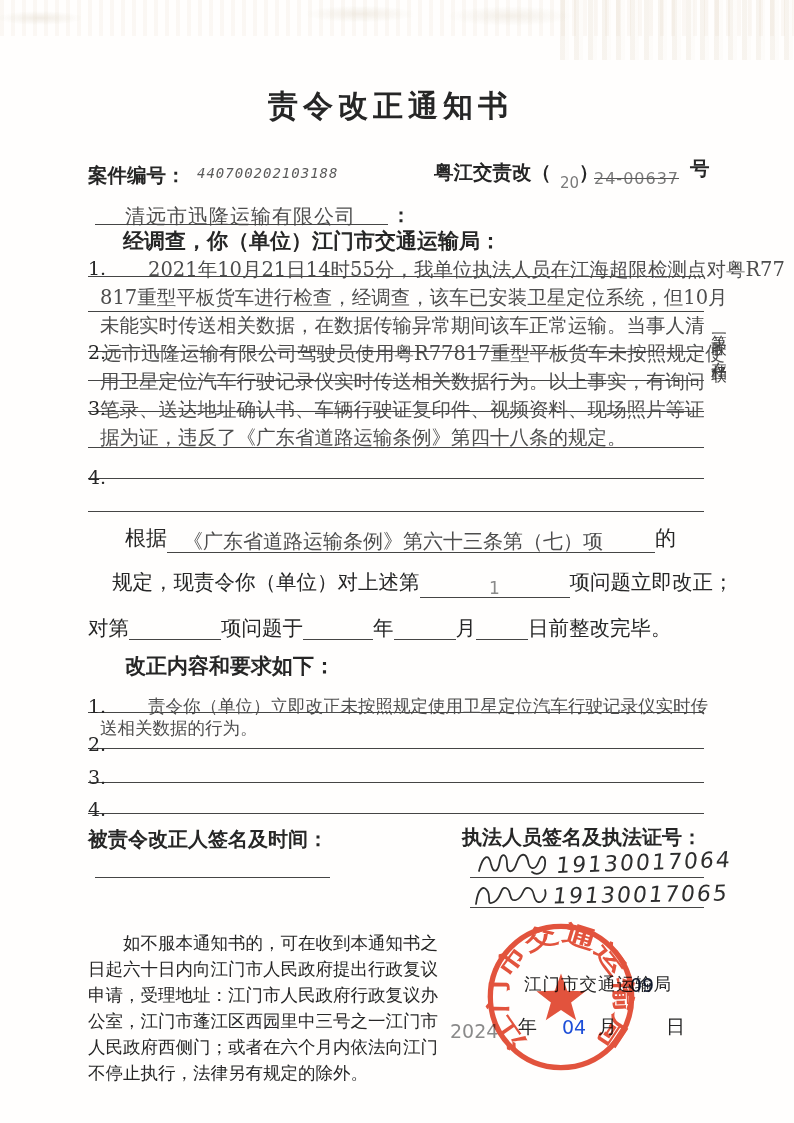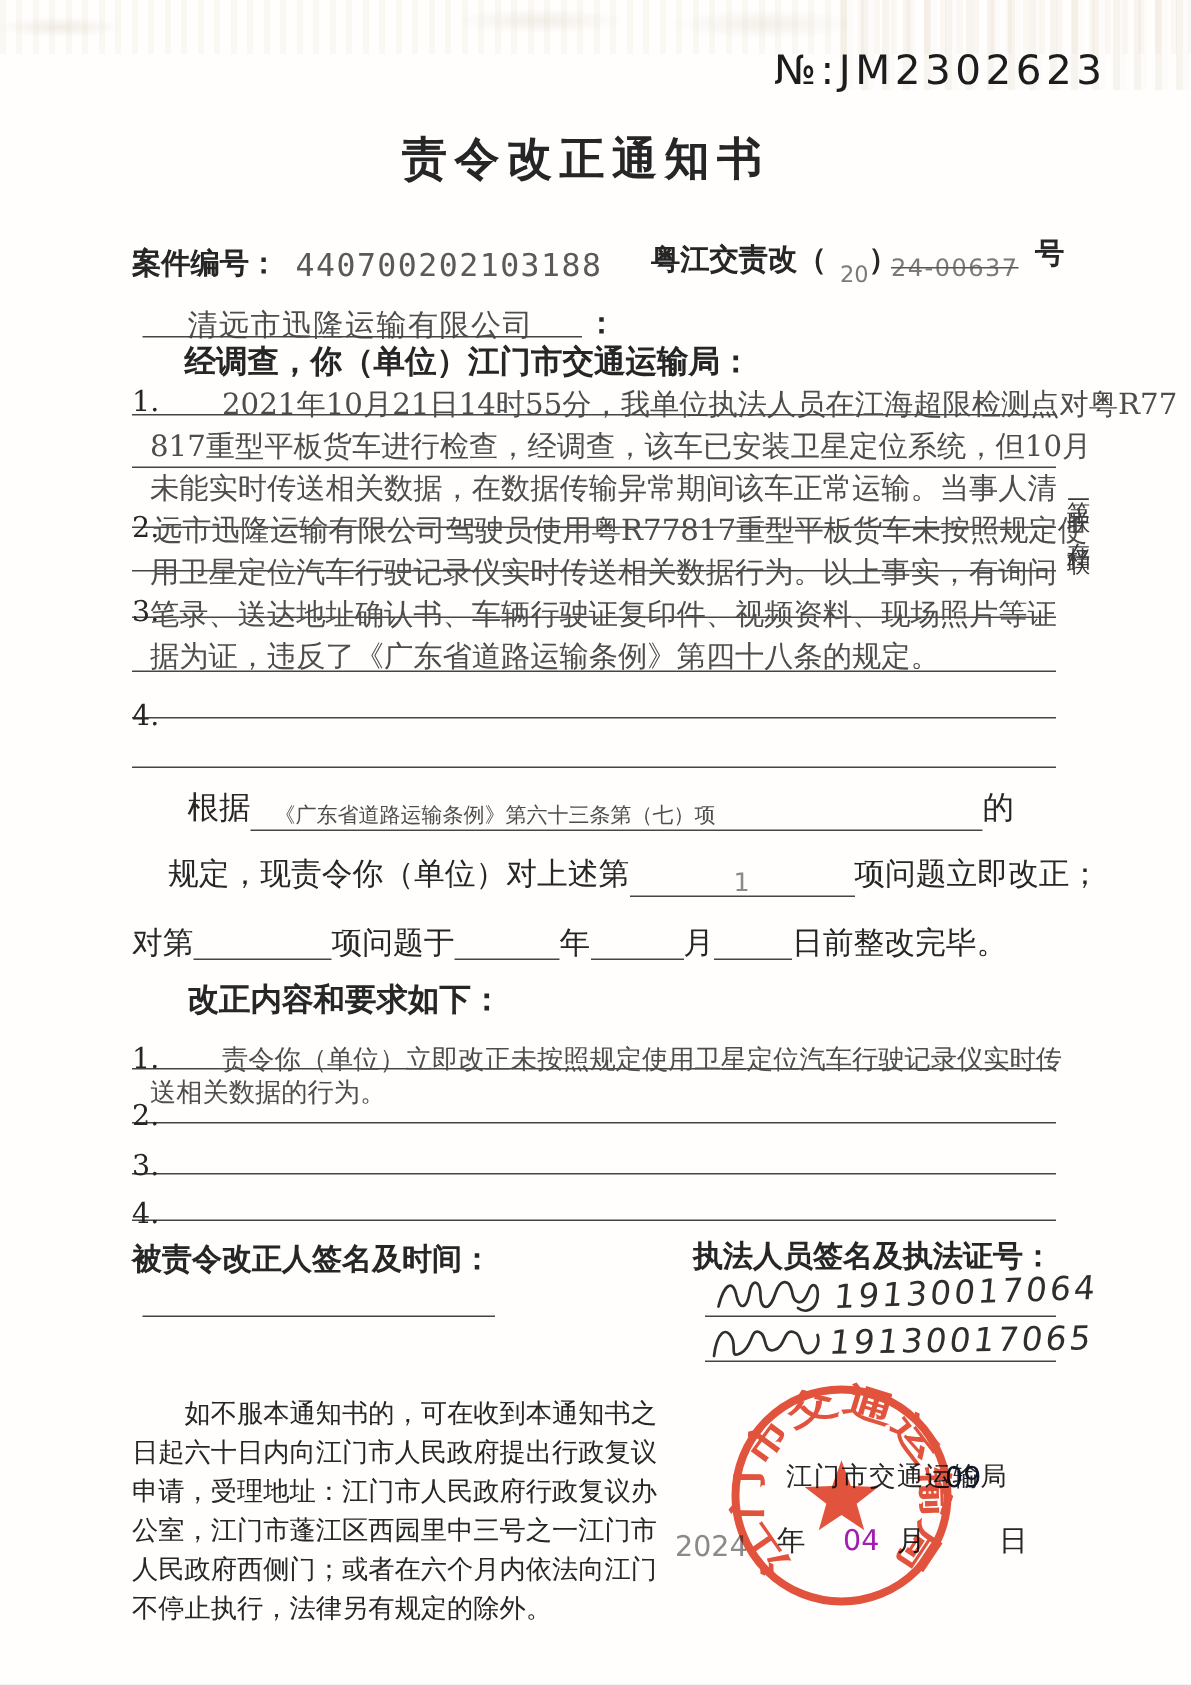--- a/index.html
+++ b/index.html
@@ -44,26 +44,25 @@
   .sig-svg { position:absolute; }
 </style>
 </head>
 <body>
 
 <div class="page">
 
   <div class="abs noise-top"></div>
   <div class="abs noise-top-right"></div>
 
-  <div class="abs" style="left:516px;top:32px;font-size:27px;letter-spacing:3px;color:#1c1c1c;font-family:'DejaVu Sans','Liberation Sans',sans-serif;">№:JM2302623</div>
 
   <div class="abs bold" style="left:268px;top:86px;font-size:30px;letter-spacing:5px;">责令改正通知书</div>
 
   <div class="abs bold" style="left:88px;top:162px;font-size:19.5px;">案件编号：</div>
-  <div class="abs mono" style="left:197px;top:165px;font-size:21px;letter-spacing:1px;color:#5a5a5a;">440700202103188</div>
+  <div class="abs mono" style="left:197px;top:165px;font-size:14px;letter-spacing:1px;color:#5a5a5a;font-style:italic;">440700202103188</div>
 
   <div class="abs bold" style="left:434px;top:159px;font-size:19.5px;">粤江交责改（</div>
   <div class="abs gray-fill" style="left:560px;top:174px;font-size:15px;">20</div>
   <div class="abs bold" style="left:579px;top:159px;font-size:19.5px;">）</div>
   <div class="abs gray-fill strike" style="left:594px;top:169px;font-size:16px;letter-spacing:1px;">24-00637</div>
   <div class="abs bold" style="left:690px;top:155px;font-size:19.5px;">号</div>
 
   <div class="abs typed" style="left:125px;top:203px;font-size:20px;letter-spacing:1px;">清远市迅隆运输有限公司</div>
   <div class="hline" style="left:95px;top:224px;width:293px;"></div>
   <div class="abs bold" style="left:391px;top:202px;font-size:20px;">：</div>
@@ -88,21 +87,21 @@
   <div class="abs typed" style="left:100px;top:284px;font-size:19.5px;">817重型平板货车进行检查，经调查，该车已安装卫星定位系统，但10月</div>
   <div class="abs typed" style="left:100px;top:312px;font-size:19.5px;">未能实时传送相关数据，在数据传输异常期间该车正常运输。当事人清</div>
   <div class="abs typed" style="left:102px;top:340px;font-size:19.5px;">远市迅隆运输有限公司驾驶员使用粤R77817重型平板货车未按照规定使</div>
   <div class="abs typed" style="left:100px;top:368px;font-size:19.5px;">用卫星定位汽车行驶记录仪实时传送相关数据行为。以上事实，有询问</div>
   <div class="abs typed" style="left:100px;top:396px;font-size:19.5px;">笔录、送达地址确认书、车辆行驶证复印件、视频资料、现场照片等证</div>
   <div class="abs typed" style="left:100px;top:424px;font-size:19.5px;">据为证，违反了《广东省道路运输条例》第四十八条的规定。</div>
 
   <div class="abs vertical" style="left:708px;top:322px;height:130px;font-size:15.5px;color:#3a3a3a;">第一联：存档联</div>
 
   <div class="abs" style="left:125px;top:524px;font-size:21px;">
-    <span>根据</span><span class="blank" style="width:488px;"><span class="typed" style="font-size:14px;display:inline-block;padding-left:16px;transform:translateY(-2px);">《广东省道路运输条例》第六十三条第（七）项</span></span><span>的</span>
+    <span>根据</span><span class="blank" style="width:488px;"><span class="typed" style="font-size:20px;display:inline-block;padding-left:16px;transform:translateY(-2px);">《广东省道路运输条例》第六十三条第（七）项</span></span><span>的</span>
   </div>
 
   <div class="abs" style="left:88px;top:568px;font-size:20.5px;margin-left:24px;">
     <span>规定，现责令你（单位）对上述第</span><span class="blank" style="width:150px;text-align:center;"><span class="gray-fill" style="font-size:17px;color:#8a8a8a;">1</span></span><span>项问题立即改正；</span>
   </div>
 
   <div class="abs bold" style="left:125px;top:652px;font-size:21px;">改正内容和要求如下：</div>
 
   <div class="abs" style="left:88px;top:614px;font-size:20.5px;">
     <span>对第</span><span class="blank" style="width:92px;"></span><span>项问题于</span><span class="blank" style="width:70px;"></span><span>年</span><span class="blank" style="width:62px;"></span><span>月</span><span class="blank" style="width:52px;"></span><span>日前整改完毕。</span>
@@ -144,21 +143,21 @@
     <div>申请，受理地址：江门市人民政府行政复议办</div>
     <div>公室，江门市蓬江区西园里中三号之一江门市</div>
     <div>人民政府西侧门；或者在六个月内依法向江门</div>
     <div>不停止执行，法律另有规定的除外。</div>
   </div>
 
   <div class="abs" style="left:524px;top:972px;font-size:17.5px;letter-spacing:1px;">江门市交通运输局</div>
 
   <div class="abs gray-fill" style="left:450px;top:1020px;font-size:19px;color:#8a8a8a;">2024</div>
   <div class="abs" style="left:518px;top:1014px;font-size:19px;">年</div>
-  <div class="abs gray-fill" style="left:562px;top:1016px;font-size:19px;color:#a21caf;">04</div>
+  <div class="abs gray-fill" style="left:562px;top:1016px;font-size:19px;color:#1d4ed8;">04</div>
   <div class="abs" style="left:598px;top:1014px;font-size:19px;">月</div>
   <div class="abs gray-fill" style="left:630px;top:974px;font-size:19px;color:#0f172a;">09</div>
   <div class="abs" style="left:666px;top:1014px;font-size:19px;">日</div>
 
   <svg class="abs stamp" style="left:485px;top:921px;" width="152" height="152" viewBox="0 0 200 200">
     <circle cx="100" cy="100" r="93" fill="none" stroke="#e0442c" stroke-width="7"></circle>
     <polygon fill="#e0442c" points="100,69 108.2,91.7 132.3,92.5 113.3,107.3 120,130.5 100,117 80,130.5 86.7,107.3 67.7,92.5 91.8,91.7"></polygon>
     <defs>
       <path id="sealArc" d="M 58.7,159.0 A 72,72 0 1 1 141.3,159.0" fill="none"></path>
     </defs>

